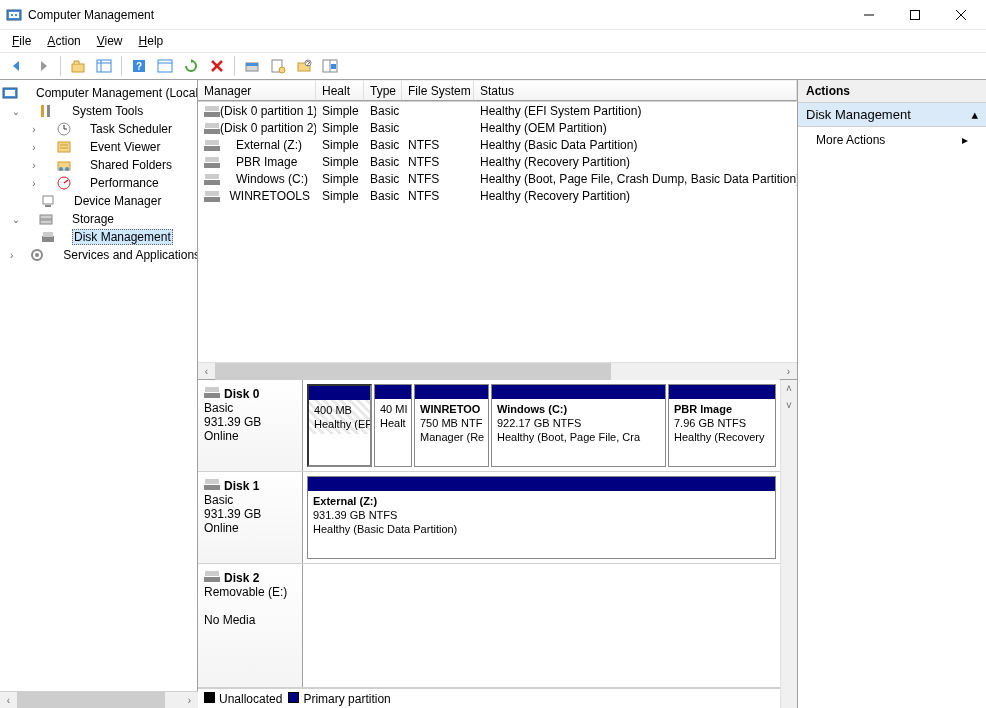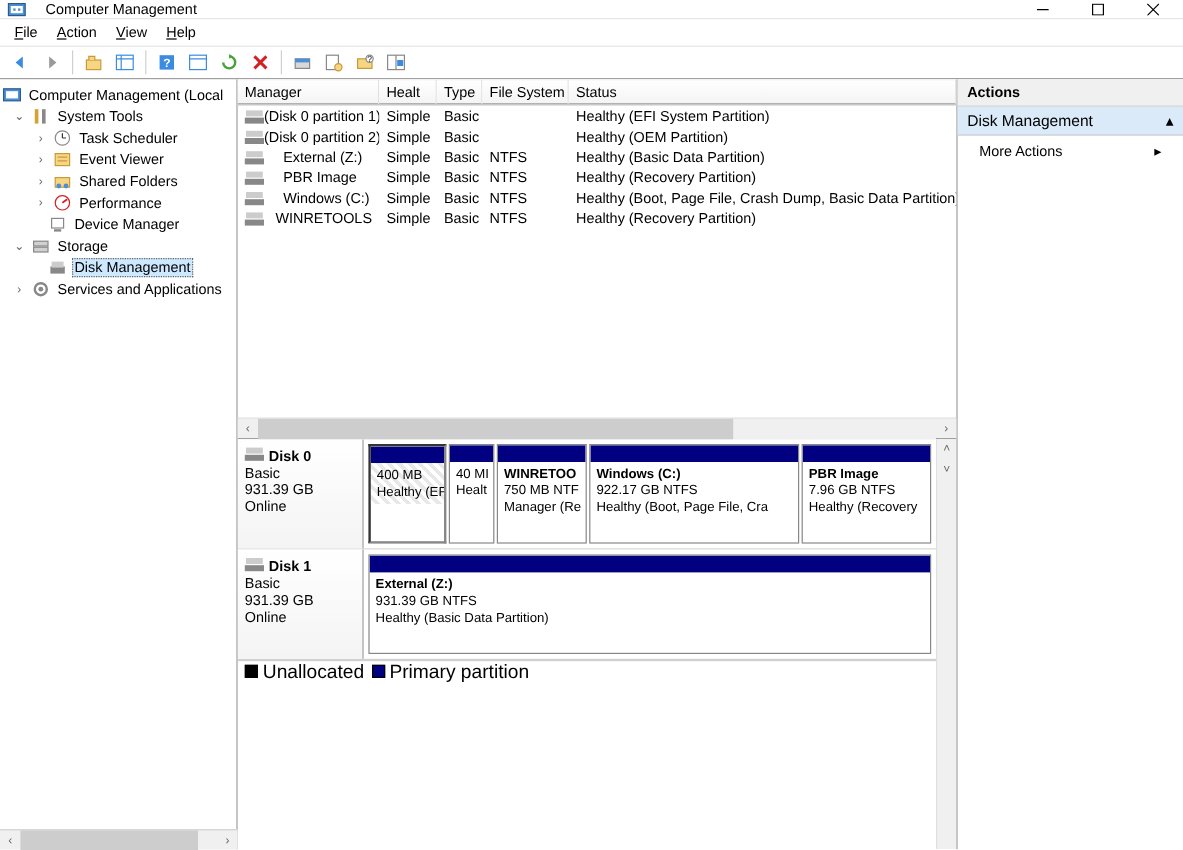--- a/index.html
+++ b/index.html
@@ -1,31 +1,31 @@
 <!DOCTYPE html>
 <html><head>
 <meta charset="utf-8">
 <style>
 * { box-sizing: border-box; margin: 0; padding: 0; }
 body { font-family: "Segoe UI", Tahoma, sans-serif; font-size: 12px; background: #fff; color: #000; width: 986px; height: 708px; display: flex; flex-direction: column; overflow: hidden; }
-.titlebar { height: 16px; display: flex; align-items: center; padding: 0 2px; border-bottom: 1px solid #e6e6e6; gap: 10px; }
+.titlebar { height: 30px; display: flex; align-items: center; padding: 0 2px; border-bottom: 1px solid #e6e6e6; }
 .titlebar .app-icon { width: 16px; height: 16px; margin: 0 6px 0 4px; display: inline-flex; }
 .titlebar .title { font-size: 12px; }
 .winbtns { margin-left: auto; display: flex; }
 .winbtn { width: 46px; height: 28px; display: flex; align-items: center; justify-content: center; }
 .menubar { height: 22px; display: flex; align-items: center; padding: 0 6px; gap: 4px; }
 .menubar span { padding: 2px 6px; }
 .menubar span u { text-decoration: underline; }
 .toolbar { height: 28px; display: flex; align-items: center; padding: 2px 6px; gap: 4px; border-top: 1px solid #e6e6e6; border-bottom: 1px solid #a0a0a0; }
 .tbtn { width: 22px; height: 22px; display: inline-flex; align-items: center; justify-content: center; padding:1px;}
 .tsep { width: 1px; height: 20px; background: #d0d0d0; margin: 0 2px; }
 .main { flex: 1; display: flex; overflow: hidden; }
 .leftpane { width: 198px; border-right: 1px solid #a0a0a0; overflow: hidden; padding-top: 4px; }
 .tree { font-size: 12px; }
-.tn { display: flex; align-items: center; height: 18px; padding-left: 4px; gap: 4px; white-space: nowrap; }
+.tn { display: flex; align-items: center; height: 18px; padding-left: 4px; gap: 16px; white-space: nowrap; }
 .tn .exp { width: 12px; display:inline-flex; justify-content:center; color:#666; font-size:10px;}
 .tn .ico { width: 16px; height: 16px; display: inline-flex; align-items:center; justify-content:center; }
 .tn .lbl { padding: 0 2px; }
 .tn.selected .lbl { background: #cde8ff; border: 1px dotted #666; padding: 0 1px; }
 .center { flex: 1; display: flex; flex-direction: column; border-right: 1px solid #a0a0a0; overflow: hidden; }
 .vol-header { display: flex; background: #fff; border-bottom: 1px solid #d0d0d0; height: 22px; }
 .vh { border-right: 1px solid #e0e0e0; padding: 3px 6px; font-size: 12px; white-space: nowrap; overflow:hidden; border-top:1px solid #f0f0f0; border-bottom:1px solid #a0a0a0; background:linear-gradient(#fff,#f4f4f4);}
 .vol-body { flex: 0 0 260px; overflow: hidden; }
 .vrow { display: flex; height: 17px; align-items: center; font-size: 12px; }
 .vc { padding: 0 6px; white-space: nowrap; overflow: hidden; }
@@ -37,21 +37,21 @@
 .graphical { flex: 1; display: flex; overflow:hidden; border-top:1px solid #a0a0a0;}
 .gcontent { flex:1; display:flex; flex-direction:column; overflow:hidden;}
 .disk-row { display: flex; border-bottom: 1px solid #d0d0d0; background:#fff;}
 .disk-hdr { width: 105px; border-right: 1px solid #a0a0a0; padding: 6px 8px 6px 6px; font-size: 12px; background:linear-gradient(#fff,#f4f4f4);}
 .disk-hdr .dname { font-weight: bold; }
 .parts { flex: 1; display: flex; padding: 4px; gap: 2px; }
 .part { border: 1px solid #888; display:flex; flex-direction:column; overflow:hidden; font-size:11px;}
 .part .bar { height: 14px; background: #000080; }
 .part .pbody { padding: 3px 5px; line-height: 14px; white-space:nowrap; overflow:hidden;}
 .part.hatched .pbody { background: repeating-linear-gradient(45deg,#fff,#fff 3px,#e8e8e8 3px,#e8e8e8 6px);}
-.legend { height: 20px; border-top:1px solid #d0d0d0; display:flex; align-items:center; padding:0 6px; gap:6px; font-size:16px;}
+.legend { height: 20px; border-top:1px solid #d0d0d0; display:flex; align-items:center; padding:0 6px; gap:6px; font-size:12px;}
 .sq { width:11px; height:11px; border:1px solid #000; display:inline-block; margin-right:4px;}
 .rightpane { width: 188px; display:flex; flex-direction:column;}
 .rp-hdr { background:#f0f0f0; border-bottom:1px solid #d0d0d0; padding:4px 8px; font-weight:bold; font-size:12px;}
 .rp-sel { background:#dbeaf9; padding:4px 8px; font-size:13px; display:flex; align-items:center; justify-content:space-between; border-bottom:1px solid #d0d0d0;}
 .rp-more { padding:6px 18px; font-size:12px; display:flex; justify-content:space-between; align-items:center;}
 .disk-icon { width:16px; height:12px; display:inline-block; position:relative; margin-right:4px;}
 .disk-icon::before { content:''; position:absolute; width:16px; height:5px; background:#888; bottom:0; left:0;}
 .disk-icon::after { content:''; position:absolute; width:14px; height:5px; background:#ccc; top:1px; left:1px;}
 .vscroll { width:17px; background:#f0f0f0; border-left:1px solid #e0e0e0;}
 .vsarrow { height:17px; display:flex; align-items:center; justify-content:center; font-size:10px; color:#666; background:#f0f0f0;}
@@ -431,20 +431,29 @@
                 <div class="bar"></div>
                 <div class="pbody">
                   <div style="font-weight:bold">External  (Z:)</div>
                   <div>931.39 GB NTFS</div>
                   <div>Healthy (Basic Data Partition)</div>
                 </div>
               </div>
           </div>
         </div>
 
+        <div class="disk-row" style="flex:1;min-height:60px">
+          <div class="disk-hdr">
+            <div><span class="disk-icon"></span><span class="dname">Disk 2</span></div>
+            <div>Removable (E:)</div>
+            <div>&nbsp;</div>
+            <div>No Media</div>
+          </div>
+          <div class="parts"></div>
+        </div>
 
         <div class="legend">
           <span><span class="sq" style="background:#000"></span><span>Unallocated</span></span>
           <span><span class="sq" style="background:#000080"></span><span>Primary partition</span></span>
         </div>
       </div>
       <div class="vscroll">
         <div class="vsarrow">˄</div>
         <div style="flex:1"></div>
         <div class="vsarrow">˅</div>

